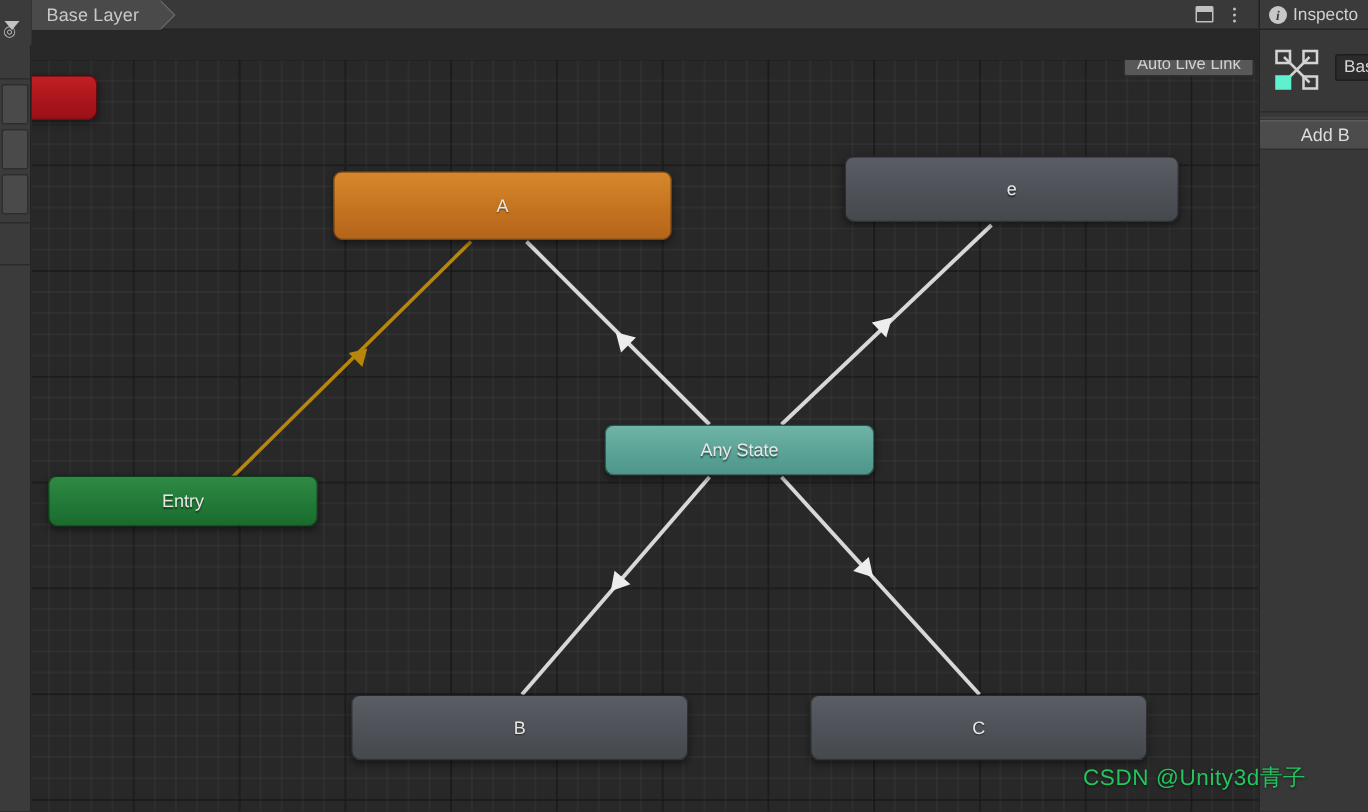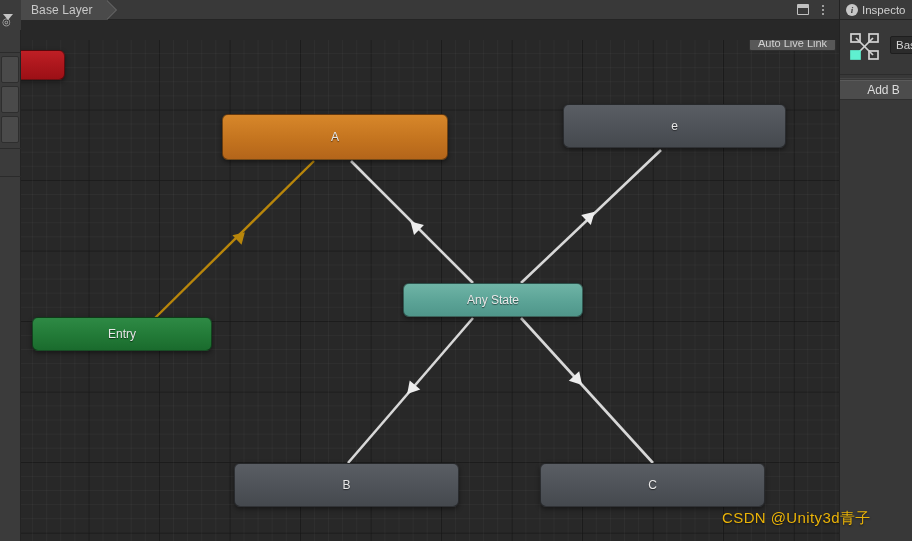--- a/index.html
+++ b/index.html
@@ -168,21 +168,21 @@
     color: #dcdcdc; font-size: 12px; white-space: nowrap; overflow: hidden;
     padding-left: 14px;
   }
   .insp-rest {
     position: absolute; left: 0; top: 80px; width: 73px; height: 441px; background: #383838;
   }
 
   
   .watermark {
     position: absolute; left: 722px; top: 509px;
-    color: #eab308; font-size: 15px; letter-spacing: 0.4px;
+    color: #22c55e; font-size: 15px; letter-spacing: 0.4px;
     z-index: 8; pointer-events: none;
     text-shadow: 0 1px 2px rgba(0,0,0,0.6);
   }
 </style>
 </head>
 <body>
 
 <div id="root">
 
   <div class="left-strip">

